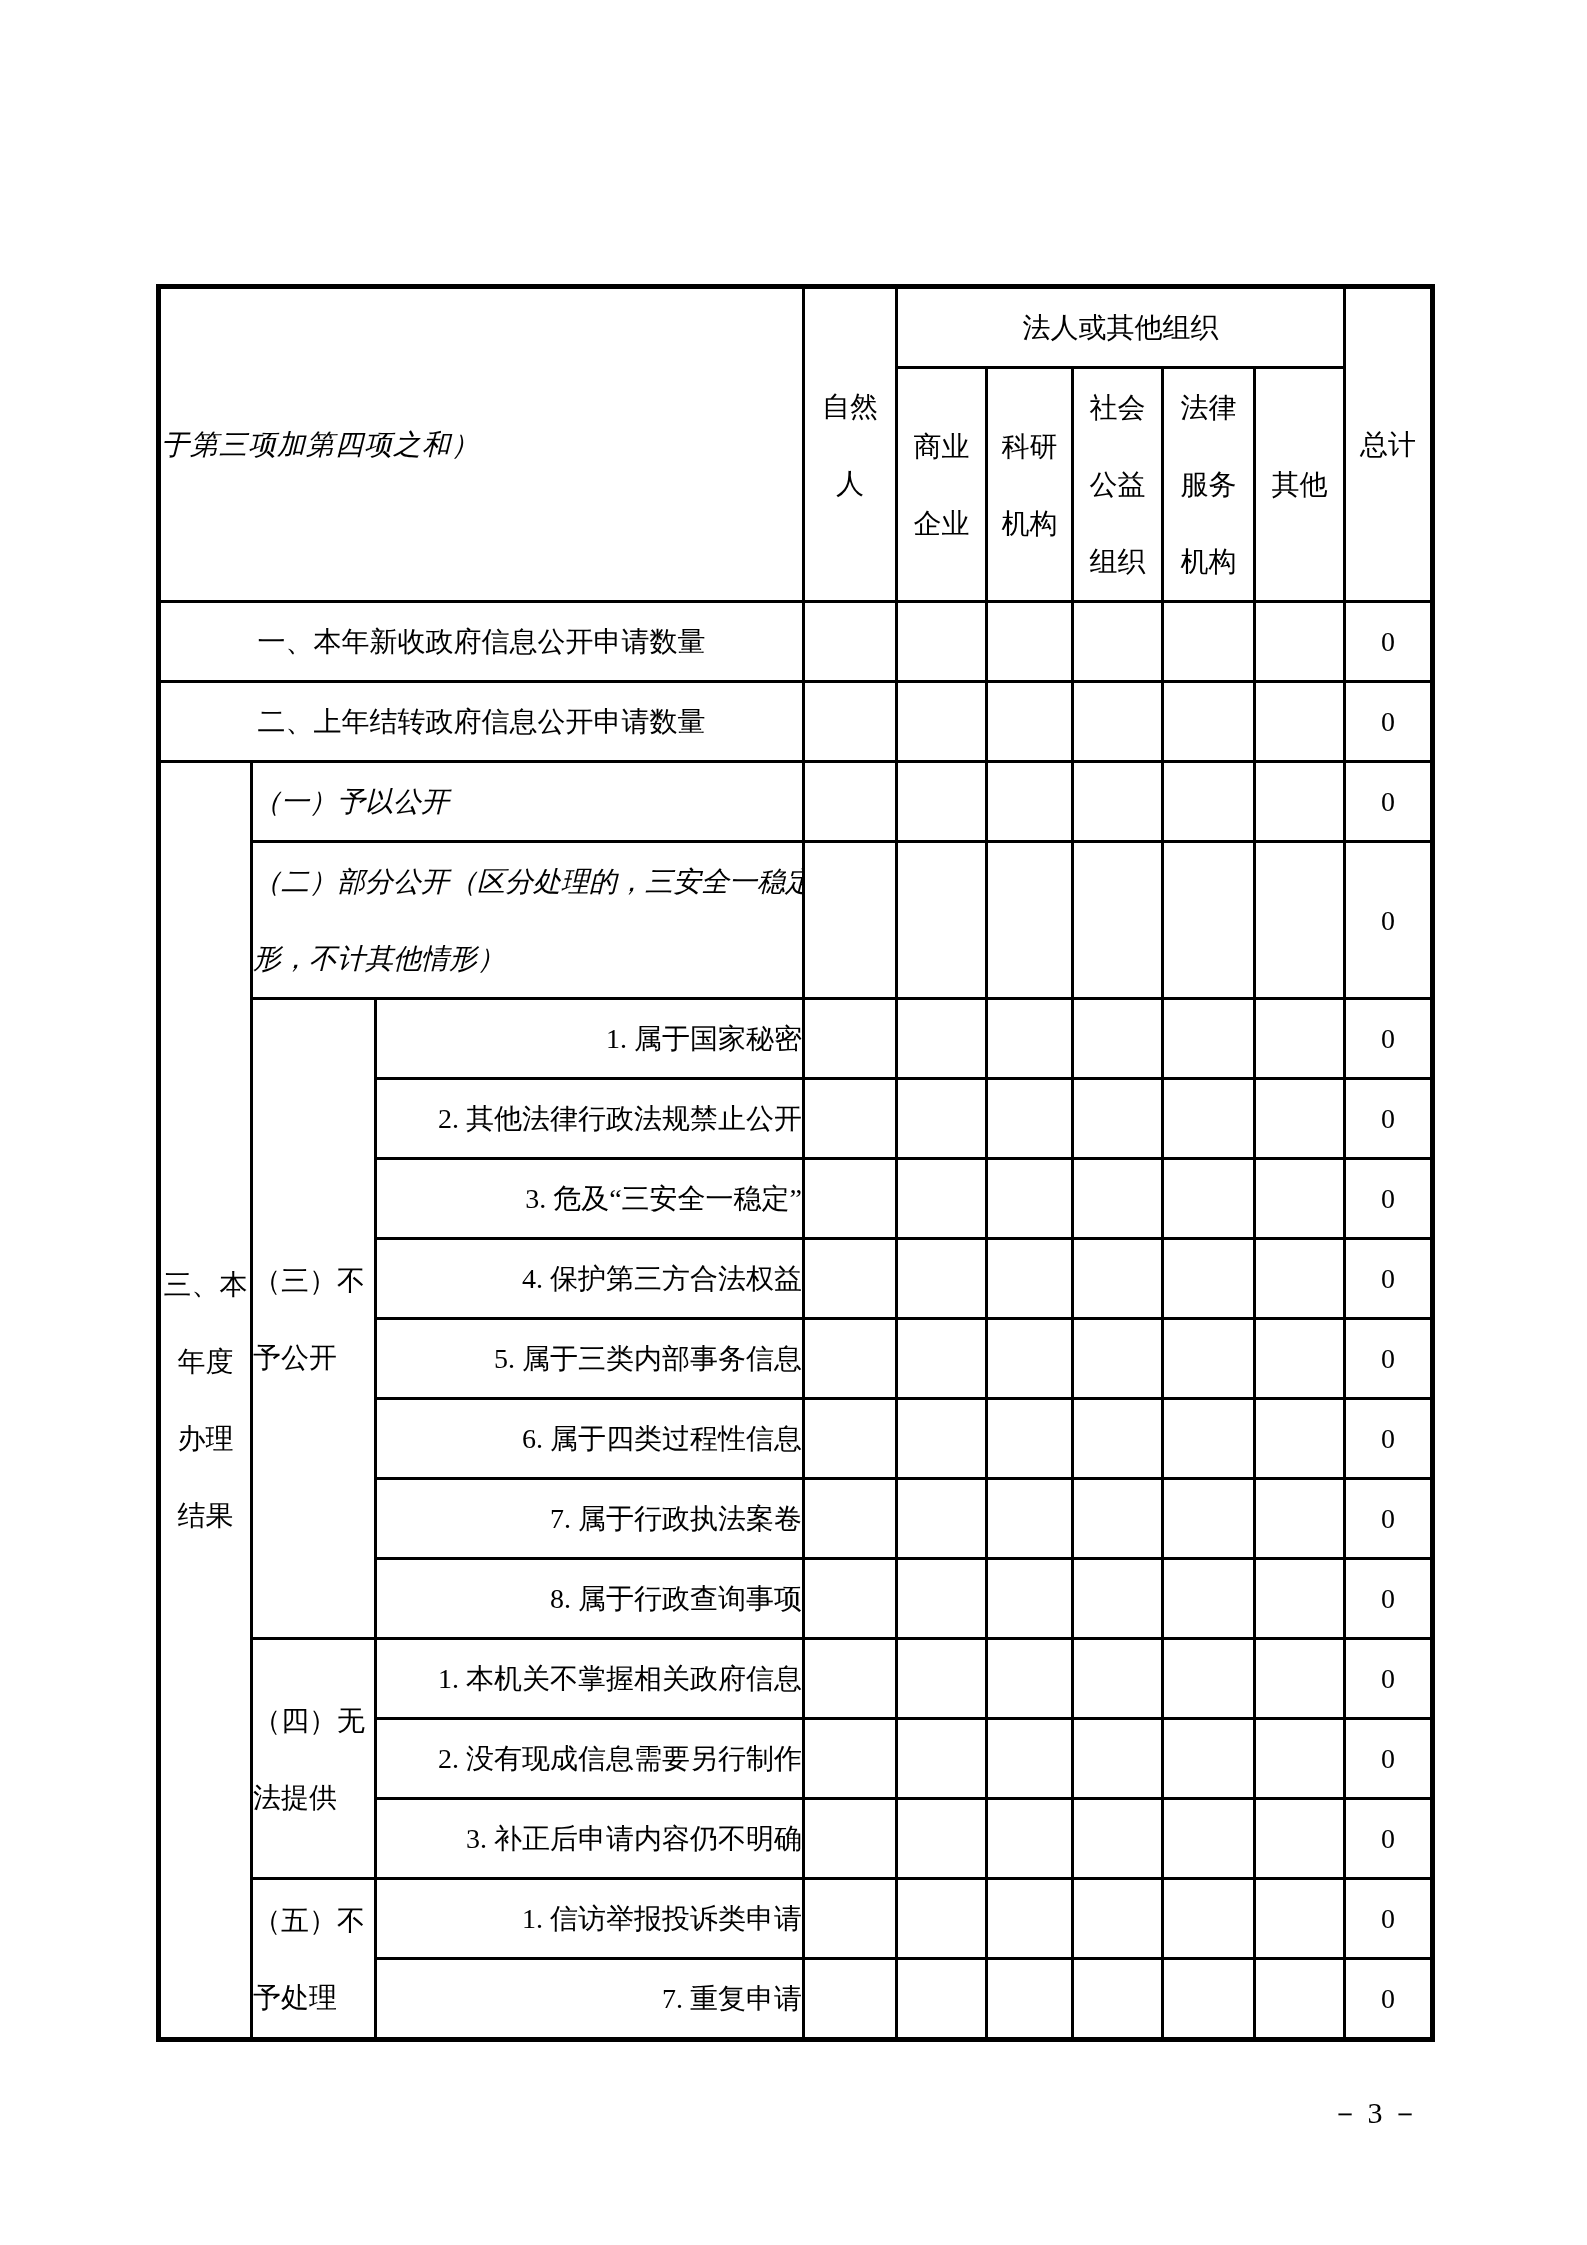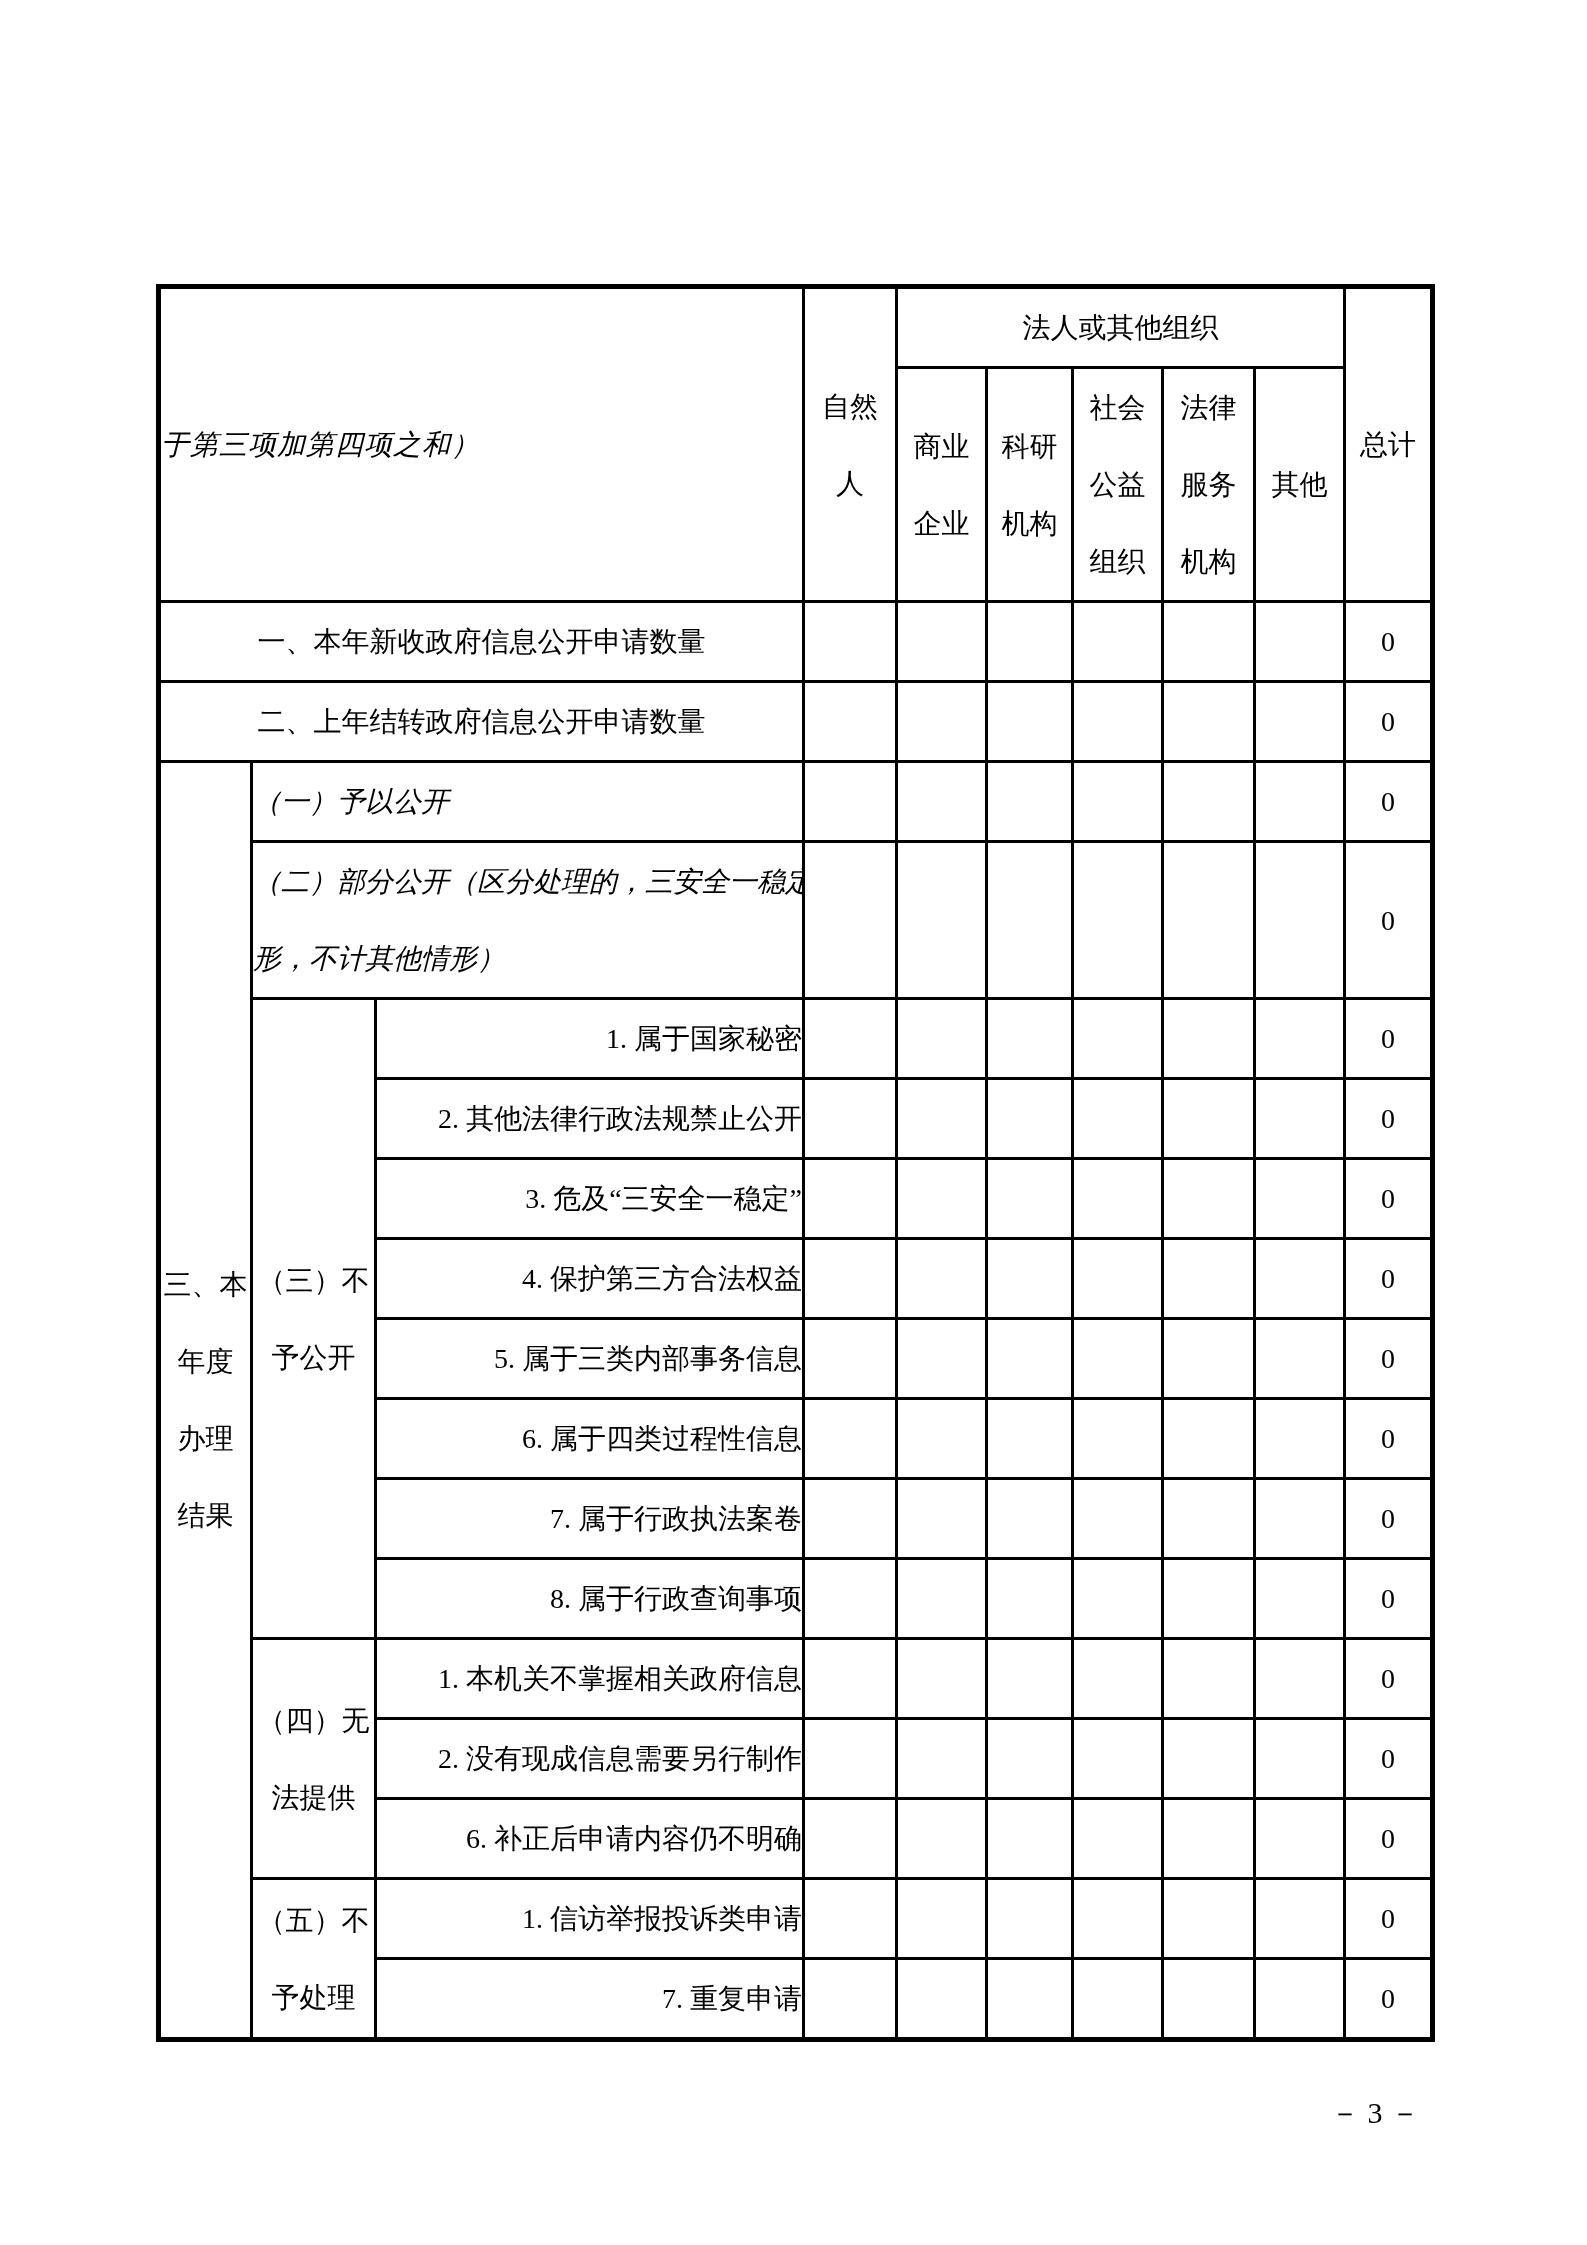--- a/index.html
+++ b/index.html
@@ -44,21 +44,21 @@
     letter-spacing: 1px;
   }
   
   td.lbl3 { text-align: center; padding-left: 12px; }
   
   td.lbl2 { text-align: left; padding-left: 20px; font-style: italic; }
   
   td.item { text-align: right; padding-left: 14px; }
   
   td.vlab { text-align: center; padding-left: 14px; }
-  td.vlab-b { text-align: center; padding-left: 20px; }
+  td.vlab-b { text-align: left; padding-left: 20px; }
   
   td.dc { }
   td.total { text-align: center; }
   
   tr.h76  { height: 76px; }
   tr.h225 { height: 225px; }
   tr.h79  { height: 79px; }
   tr.h77  { height: 77px; }
   tr.h78  { height: 78px; }
   tr.h153 { height: 153px; }
@@ -263,21 +263,21 @@
       <td class="item">2. 没有现成信息需要另行制作</td>
       <td class="dc"></td>
           <td class="dc"></td>
           <td class="dc"></td>
           <td class="dc"></td>
           <td class="dc"></td>
           <td class="dc"></td>
       <td class="total">0</td>
     </tr>
     <tr class="h78">
-      <td class="item">6. 补正后申请内容仍不明确</td>
+      <td class="item">3. 补正后申请内容仍不明确</td>
       <td class="dc"></td>
           <td class="dc"></td>
           <td class="dc"></td>
           <td class="dc"></td>
           <td class="dc"></td>
           <td class="dc"></td>
       <td class="total">0</td>
     </tr>
 
     <tr class="h76">

